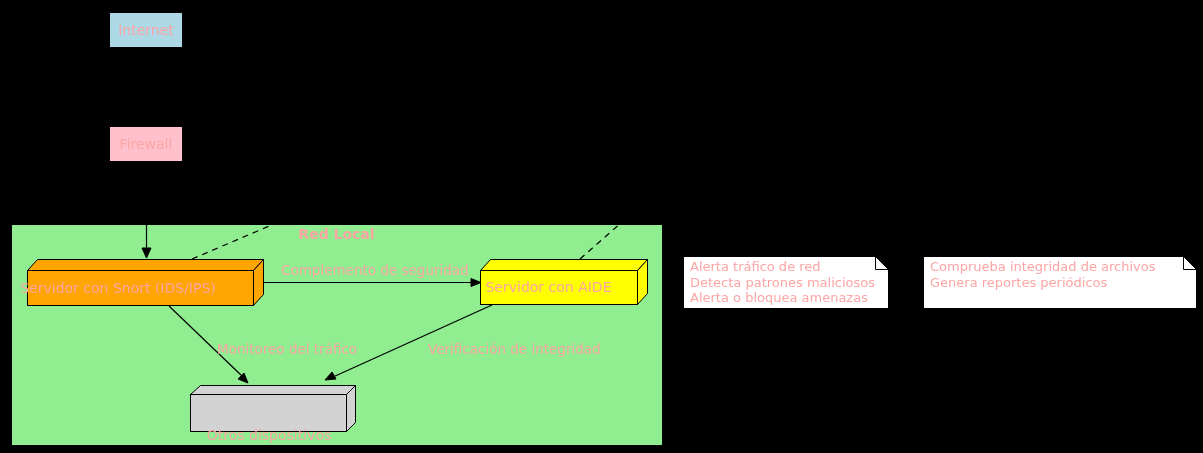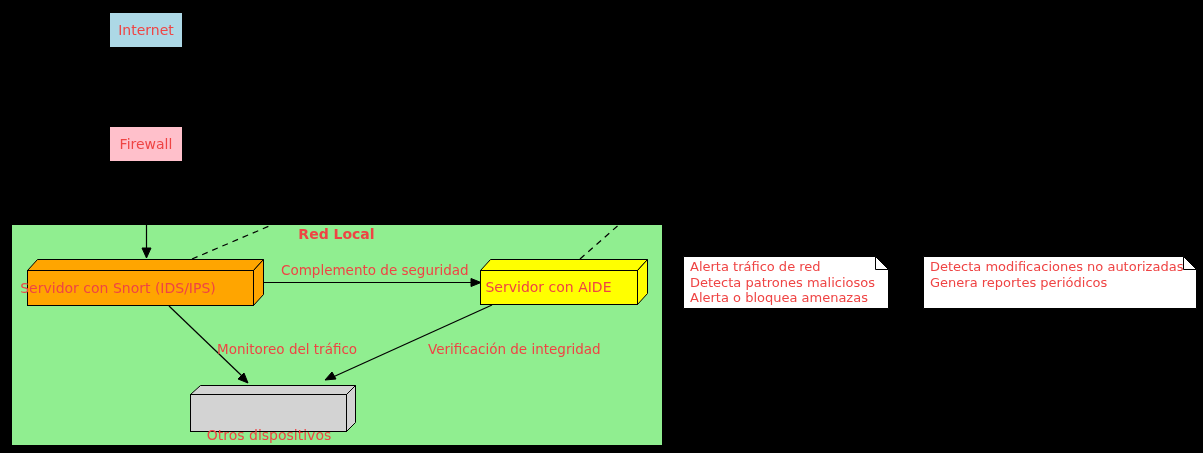--- a/index.html
+++ b/index.html
@@ -40,21 +40,21 @@
     stroke: #000000;
     stroke-width: 1;
   }
   .fold {
     fill: none;
     stroke: #000000;
     stroke-width: 1;
   }
   .txt {
     position: absolute;
-    color: #ef4444;
+    color: #fca5a5;
   }
   .node-label {
     display: flex;
     align-items: center;
     justify-content: center;
     text-align: center;
     font-size: 14px;
     white-space: nowrap;
   }
   .edge-label {
@@ -153,17 +153,17 @@
 
   <div class="txt edge-label" style="left:428px; top:341px;">Verificación de integridad</div>
 
   <div class="txt note-text" style="left:690px; top:259px;">
     <div>Alerta tráfico de red</div>
     <div>Detecta patrones maliciosos</div>
     <div>Alerta o bloquea amenazas</div>
   </div>
 
   <div class="txt note-text" style="left:930px; top:259px;">
-    <div>Detecta modificaciones no autorizadas</div>
+    <div>Comprueba integridad de archivos</div>
     <div>Genera reportes periódicos</div>
   </div>
 
 </div>
 
 </body></html>

